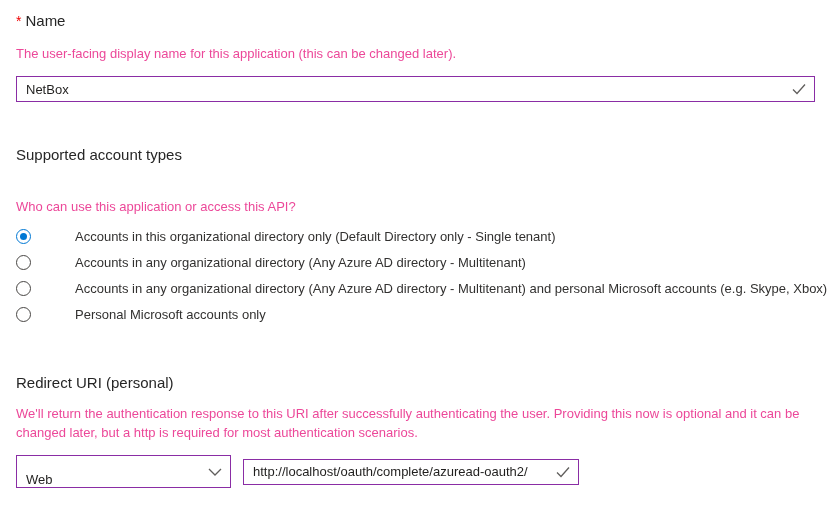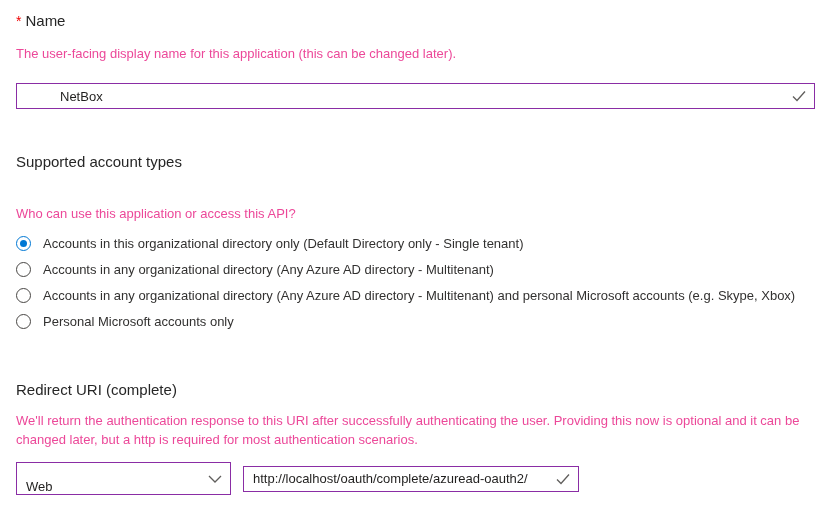--- a/index.html
+++ b/index.html
@@ -45,40 +45,41 @@
     flex: 1;
     height: 100%;
     border: none;
     outline: none;
     background: transparent;
     font-family: "Liberation Sans", sans-serif;
     font-size: 13px;
     color: #201f1e;
     padding: 0 30px 0 9px;
   }
-  .name-field { margin-top: 20px; padding-left: 34px; }
+  .name-field { margin-top: 13px; }
   .check-icon {
     position: absolute;
     right: 8px;
     top: 50%;
     transform: translateY(-50%);
     width: 14px;
     height: 12px;
   }
 
   
   .acct-title { margin-top: 43px; }
   .acct-question { margin-top: 33px; font-size: 13px; line-height: 18px; }
 
   .radio-group { margin-top: 7px; }
   .radio-row {
     display: flex;
     align-items: center;
     height: 26px;
     cursor: default;
+    gap: 32px;
   }
   .radio {
     width: 15px;
     height: 15px;
     border: 1px solid #484644;
     border-radius: 50%;
     margin-left: 0px;
     display: flex;
     align-items: center;
     justify-content: center;
@@ -198,21 +199,21 @@
         <span class="radio">
             <span class="dot"></span>
           </span>
         <span class="radio-label">Personal Microsoft accounts only</span>
       </div>
     </div>
 
   </div>
 
   <div>
-    <div class="section-title uri-title">Redirect URI (complete)</div>
+    <div class="section-title uri-title">Redirect URI (personal)</div>
     <p class="desc uri-desc">We'll return the authentication response to this URI after successfully authenticating the user. Providing this now is optional and it can be changed later, but a http is required for most authentication scenarios.</p>
 
     <div class="uri-row">
       <div class="dropdown">
         <span class="dd-value">Web</span>
         <svg class="chevron-icon" viewBox="0 0 14 10">
           <path d="M1 2 L7 8 L13 2" fill="none" stroke="#605e5c" stroke-width="1.3"></path>
         </svg>
       </div>
       <div class="textfield uri-field">

